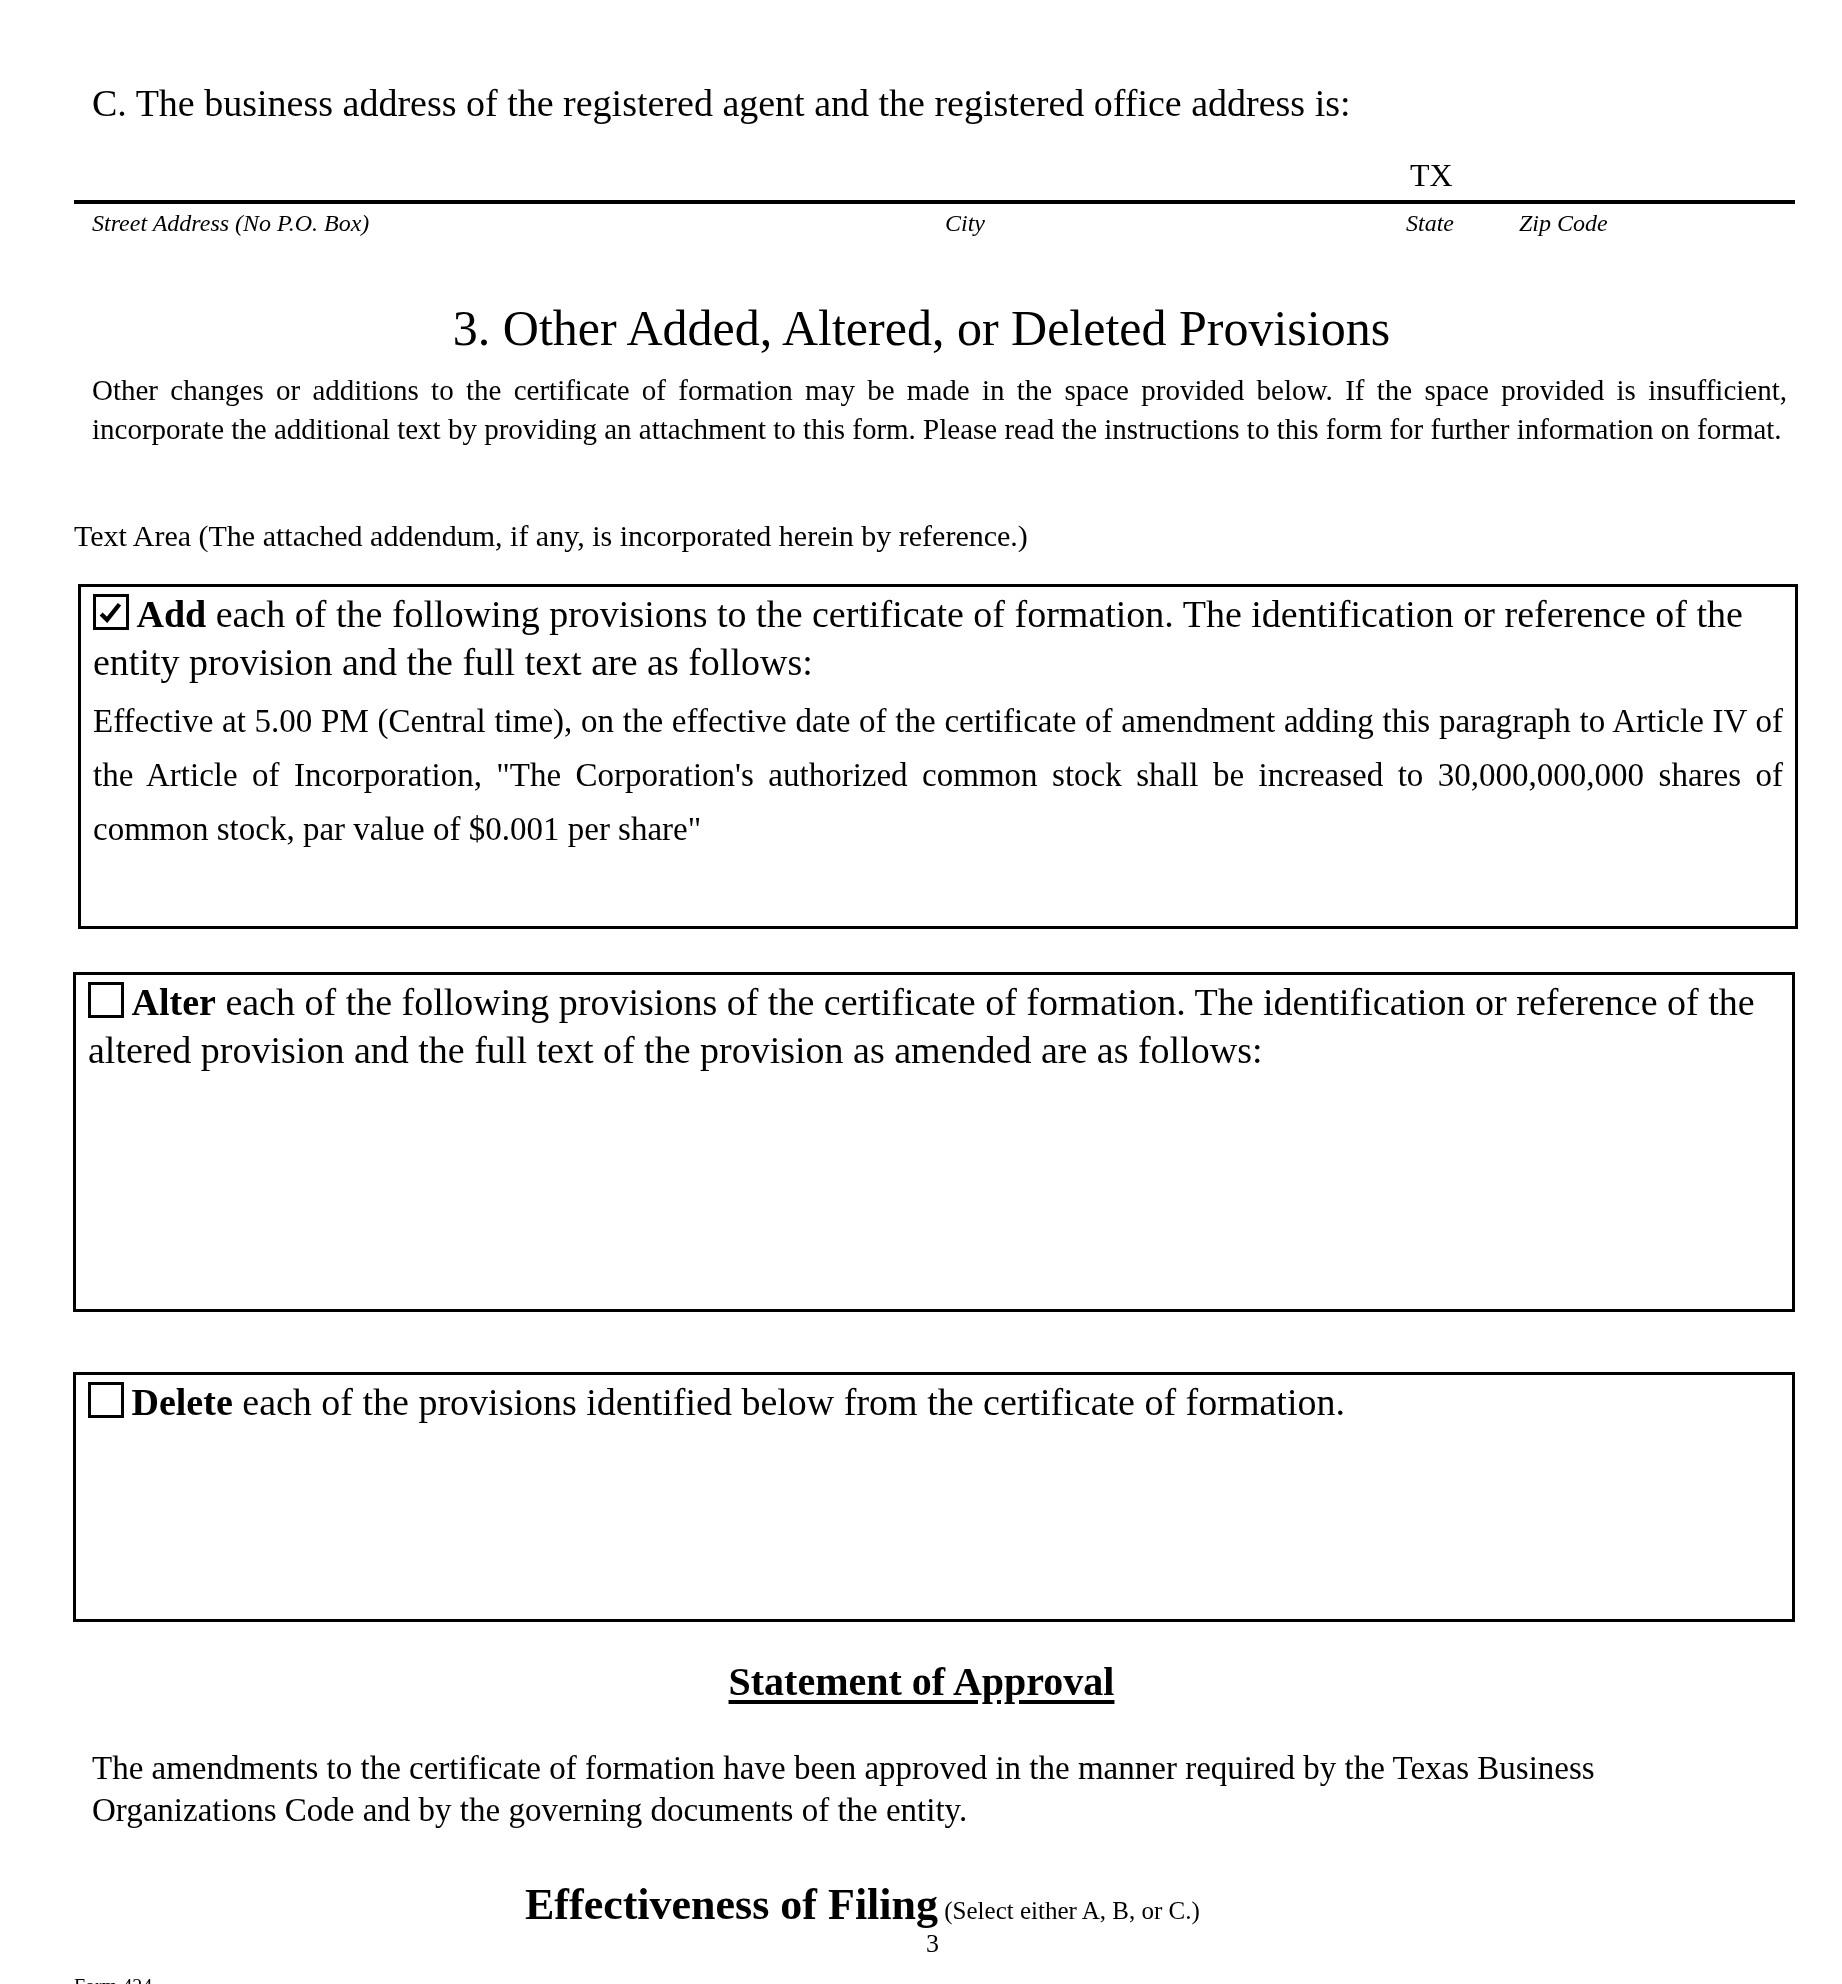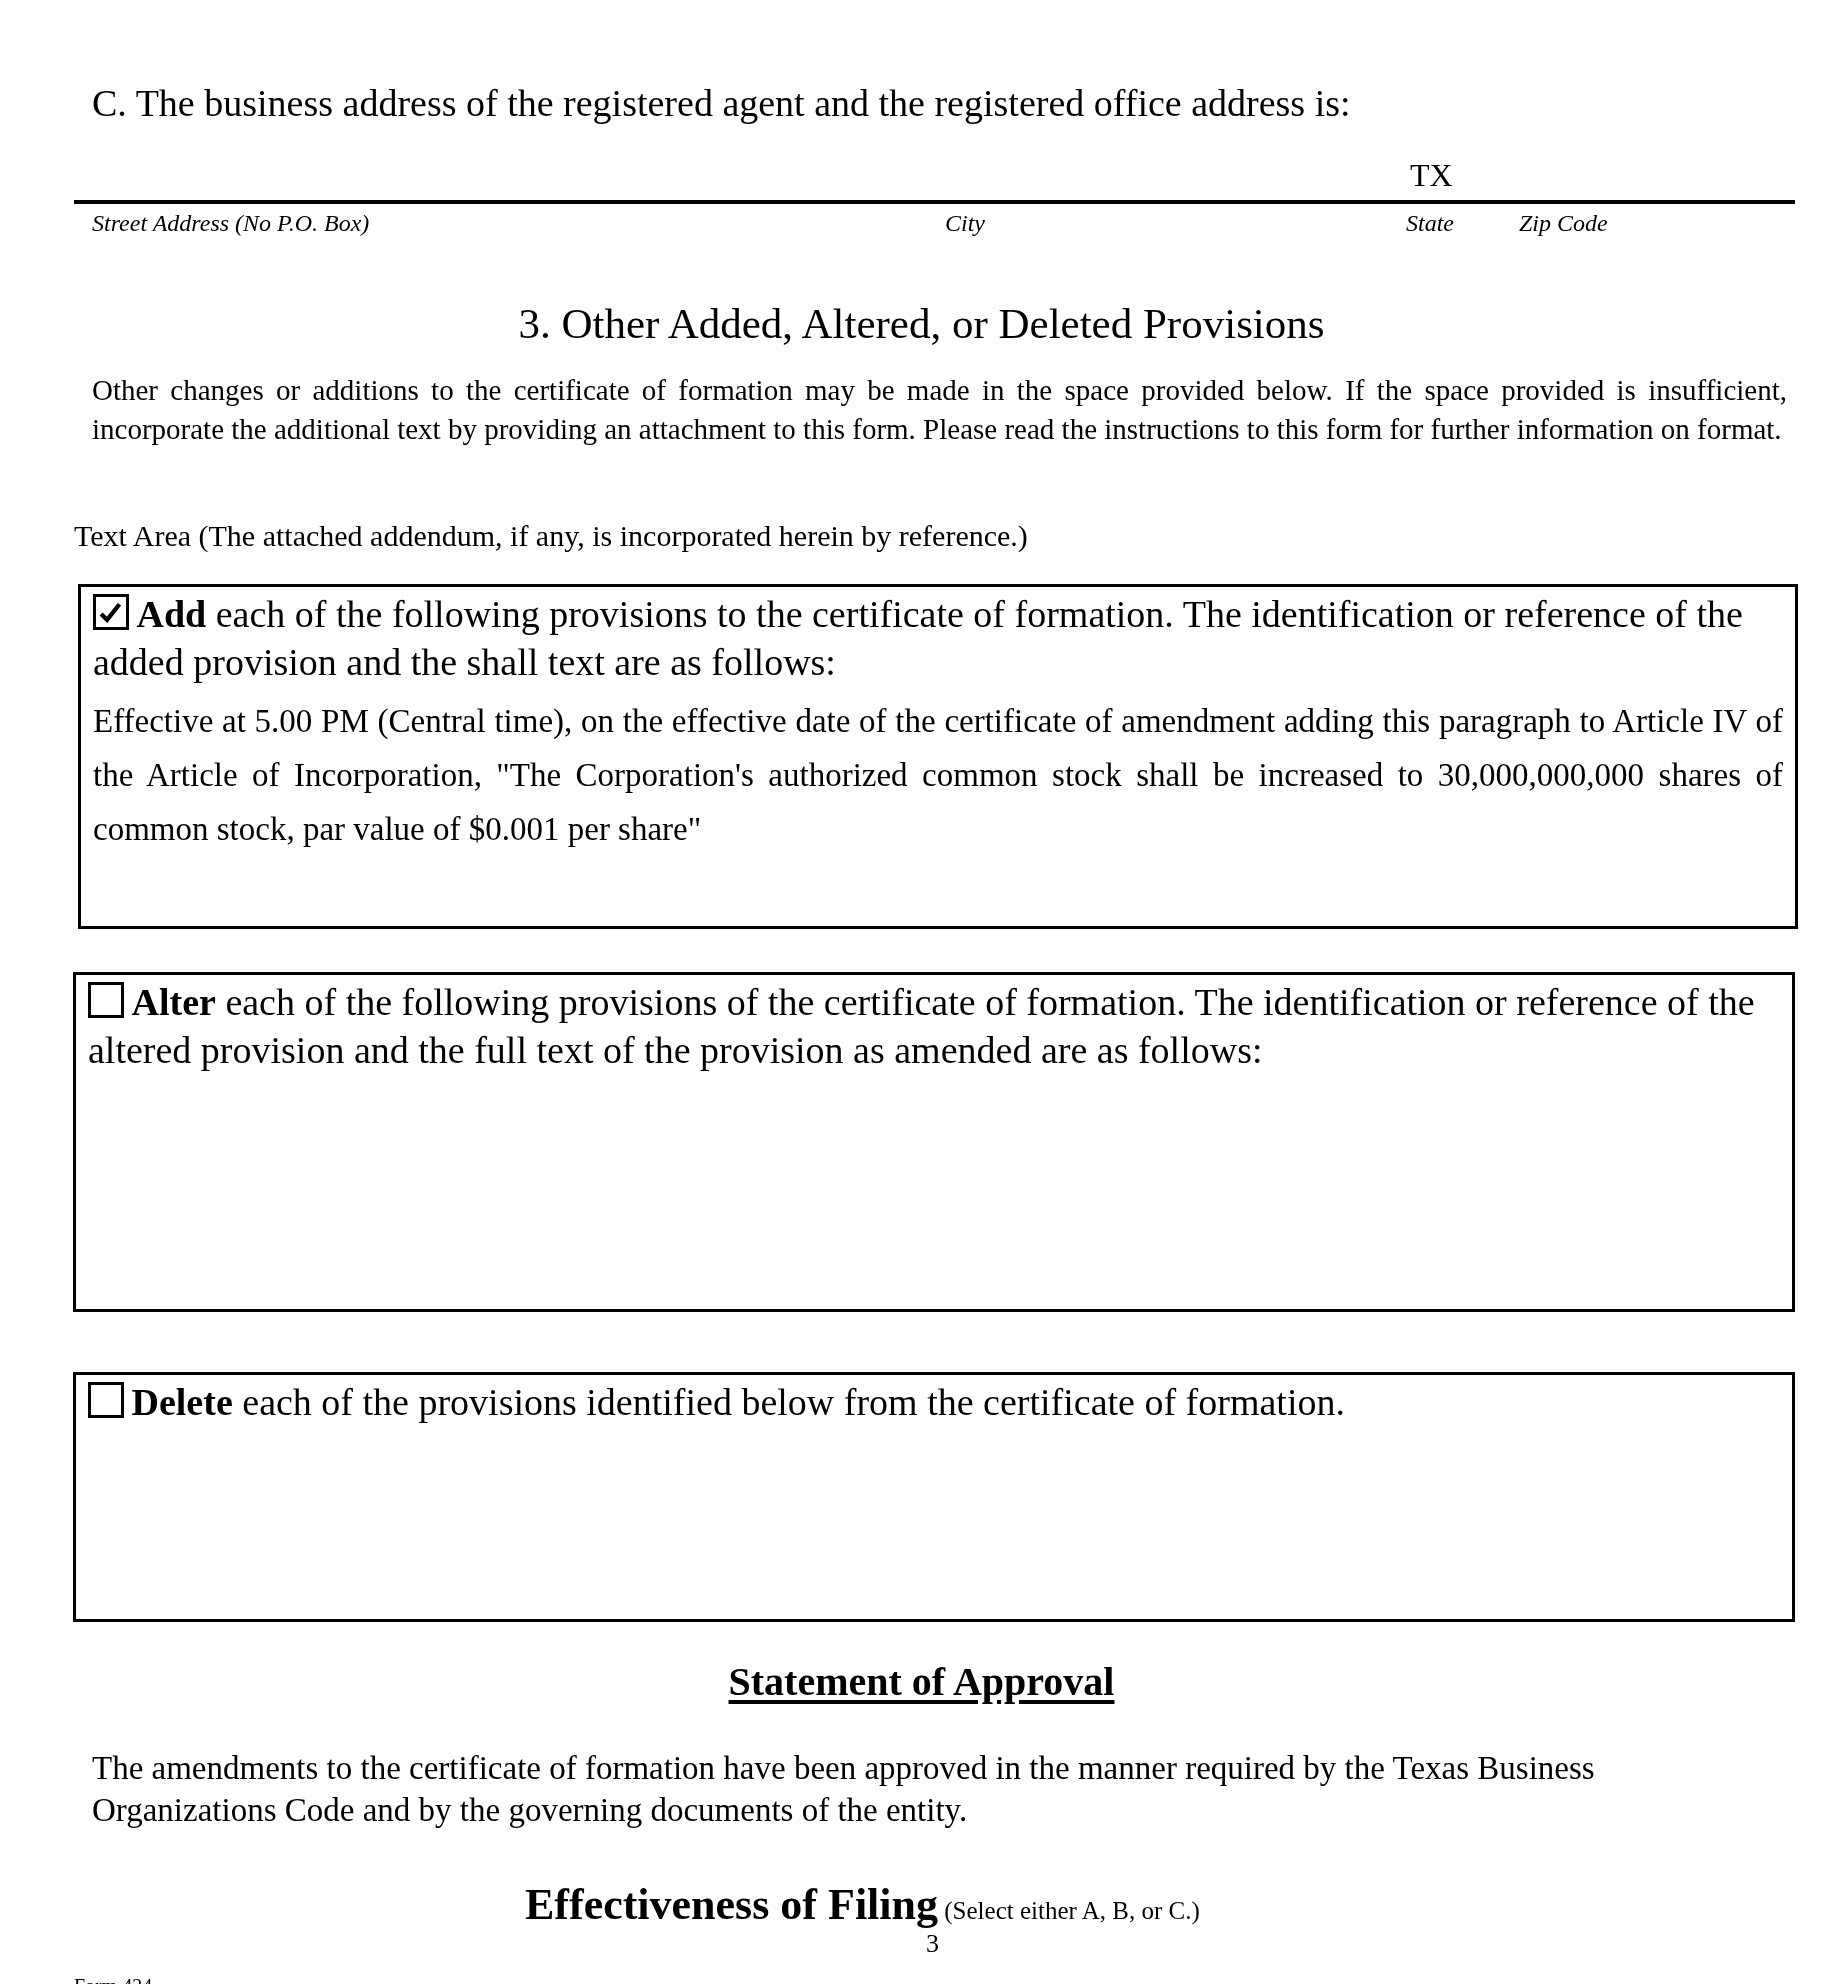--- a/index.html
+++ b/index.html
@@ -5,21 +5,21 @@
     html, body { margin: 0; padding: 0; background: #ffffff; }
     body {
       width: 1843px; height: 1985px; position: relative; overflow: hidden;
       font-family: "Liberation Serif", "DejaVu Serif", serif; color: #000;
     }
     .abs { position: absolute; white-space: nowrap; }
     .c-heading { left: 92px; top: 81px; font-size: 38px; }
     .addr-line { left: 74px; top: 200px; width: 1721px; height: 3.8px; background: #000; }
     .addr-value { font-size: 32px; }
     .addr-label { font-size: 24px; font-style: italic; top: 210px; }
-    .sec3-heading { left: 0; width: 1843px; top: 299px; text-align: center; font-size: 43px; }
+    .sec3-heading { left: 0; width: 1843px; top: 299px; text-align: center; font-size: 50px; }
     .instr { left: 92px; top: 371px; width: 1695px; font-size: 29px; line-height: 39px; white-space: normal; text-align: justify; text-align-last: left; }
     .text-area-label { left: 74px; top: 519px; font-size: 30px; }
     .prov-box { position: absolute; border: 3.2px solid #000; box-sizing: border-box; background: #fff; }
     .prov-head { font-size: 38px; line-height: 48px; padding: 3.2px 0 0 12px; white-space: normal; width: 1668px; }
     .prov-head b { font-weight: bold; }
     .cb {
       display: inline-block; width: 36px; height: 36px; border: 3.8px solid #000; box-sizing: border-box;
       vertical-align: -3.2px; margin-right: 7.5px; position: relative; background: #fff;
     }
     .cb svg { position: absolute; left: 3.2px; top: 3.2px; width: 22.6px; height: 22.6px; }
@@ -59,21 +59,21 @@
 <div class="abs sec3-heading">3.  Other Added, Altered, or Deleted Provisions</div>
 <div class="abs instr">Other changes or additions to the certificate of formation may be made in the space provided below. If the space provided is insufficient, incorporate the additional text by providing an attachment to this form. Please read the instructions to this form for further information on format.</div>
 <div class="abs text-area-label">Text Area (The attached addendum, if any, is incorporated herein by reference.)</div>
 
 <div class="prov-box" style="left:78px; top:584px; width:1720px; height:345px;">
   <div class="prov-head">
     <span class="cb">
       <svg viewBox="0 0 42 42">
           <path d="M4 24 L15 35 L38 6" fill="none" stroke="#000" stroke-width="8"></path>
         </svg>
-    </span><b>Add</b><span> each of the following provisions to the certificate of formation. The identification or reference of the added provision and the shall text are as follows:</span>
+    </span><b>Add</b><span> each of the following provisions to the certificate of formation. The identification or reference of the entity provision and the full text are as follows:</span>
   </div>
   <div class="prov-body">Effective at 5.00 PM (Central time), on the effective date of the certificate of amendment adding this paragraph to Article IV of the Article of Incorporation, "The Corporation's authorized common stock shall be increased to 30,000,000,000 shares of common stock, par value of $0.001 per share"</div>
 </div>
 
 <div class="prov-box" style="left:73px; top:972px; width:1722px; height:340px;">
   <div class="prov-head">
     <span class="cb"></span><b>Alter</b><span> each of the following provisions of the certificate of formation. The identification or reference of the altered provision and the full text of the provision as amended are as follows:</span>
   </div>
   <div class="prov-body"></div>
 </div>

